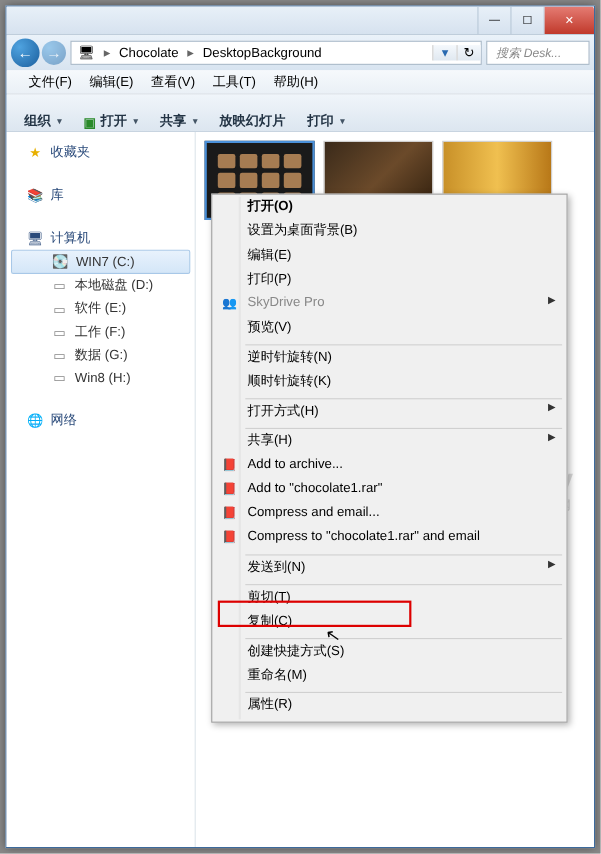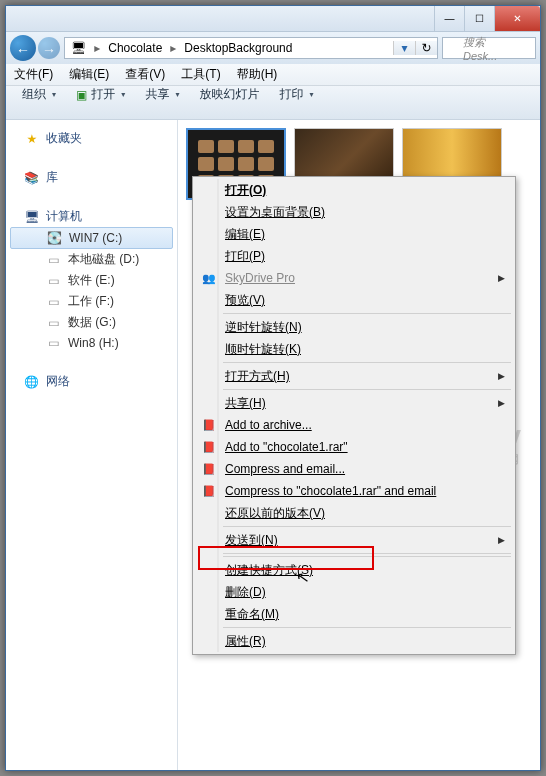--- a/index.html
+++ b/index.html
@@ -8,44 +8,44 @@
 .titlebar { height: 26px; background: linear-gradient(to bottom, #e8f0f8, #d6e2ef); display: flex; justify-content: flex-end; align-items: stretch; border-bottom: 1px solid #b8c8d8; }
 .tb-btn { width: 30px; display: flex; align-items: center; justify-content: center; font-size: 10px; border-left: 1px solid #b8c8d8; }
 .tb-close { width: 46px; background: linear-gradient(to bottom, #e57c73, #c0392b); color: #fff; border-radius: 0 3px 0 0; }
 .nav { height: 32px; background: linear-gradient(to bottom, #eaf2fa, #d8e4f0); display: flex; align-items: center; padding: 2px 4px; gap: 2px; }
 .nav-btn { width: 26px; height: 26px; border-radius: 50%; background: radial-gradient(circle at 30% 30%, #4fa3e0, #1b5f9e); display: flex; align-items: center; justify-content: center; color: #fff; font-size: 14px; }
 .nav-btn.fwd { opacity: 0.5; width: 22px; height: 22px; }
 .breadcrumb { flex: 1; height: 22px; background: #fff; border: 1px solid #a8b8c8; display: flex; align-items: center; font-size: 12px; margin: 0 2px; }
 .bc-seg { padding: 0 6px; display: flex; align-items: center; height: 100%; }
 .bc-sep { color: #666; padding: 0 2px; }
 .bc-refresh { width: 22px; border-left: 1px solid #ccc; display: flex; align-items: center; justify-content: center; background: linear-gradient(to bottom,#f4f8fc,#e0e8f0); }
-.searchbox { width: 94px; height: 22px; background: #fff; border: 1px solid #a8b8c8; font-size: 11px; color: #888; font-style: italic; padding: 0 20px; display: flex; align-items: center; }
-.menubar { height: 22px; background: linear-gradient(to bottom, #f6f9fc, #eaf0f6); border-bottom: 1px solid #d0d8e0; display: flex; align-items: center; font-size: 12px; padding: 0 0; }
+.searchbox { width: 94px; height: 22px; background: #fff; border: 1px solid #a8b8c8; font-size: 11px; color: #888; font-style: italic; padding: 0 8px; display: flex; align-items: center; }
+.menubar { height: 22px; background: linear-gradient(to bottom, #f6f9fc, #eaf0f6); border-bottom: 1px solid #d0d8e0; display: flex; align-items: center; font-size: 12px; padding: 0 12px; }
 .menubar span { padding: 0 8px; }
-.toolbar { height: 34px; background: linear-gradient(to bottom, #f0f5fa, #dce6f0); border-bottom: 1px solid #c8d4e0; display: flex; align-items: flex-start; font-size: 12px; padding: 0 8px; gap: 4px; }
+.toolbar { height: 34px; background: linear-gradient(to bottom, #f0f5fa, #dce6f0); border-bottom: 1px solid #c8d4e0; display: flex; align-items: flex-end; font-size: 12px; padding: 0 8px; gap: 4px; font-weight: bold; }
 .tb-item { padding: 0 8px; color: #234; display: flex; align-items: center; gap: 4px; }
 .tb-drop::after { content: "▾"; font-size: 8px; margin-left: 2px; color: #456; }
 .content { display: flex; height: calc(100% - 114px); }
 .sidebar { width: 172px; border-right: 1px solid #d8e0e8; background: #fff; font-size: 12px; padding-top: 8px; overflow: hidden; }
 .sb-group { margin-bottom: 18px; }
 .sb-head { display: flex; align-items: center; gap: 6px; padding: 2px 8px 2px 18px; color: #2a4a7a; }
 .sb-item { display: flex; align-items: center; gap: 6px; padding: 2px 8px 2px 40px; color: #333; }
 .sb-item.sel { background: linear-gradient(to bottom, #e8f2fc, #d4e6f8); border: 1px solid #a8c8e8; border-radius: 2px; margin: 0 4px; padding-left: 36px; }
 .ico { width: 16px; height: 16px; display: inline-flex; align-items: center; justify-content: center; font-size: 12px; }
 .main { flex: 1; background: #fff; padding: 8px; position: relative; }
 .thumbs { display: flex; gap: 8px; }
 .thumb { width: 100px; height: 72px; border: 1px solid #ccc; background: #222; }
 .thumb.sel { border: 2px solid #4a90d9; background: #1a1a1a; position: relative; }
 .thumb.sel::after { content: ""; position: absolute; inset: -3px; border: 1px solid #a8c8e8; background: rgba(180,210,240,0.2); z-index: -1; border-radius: 2px; }
 .thumb-inner { width: 100%; height: 100%; display: grid; grid-template-columns: repeat(4,1fr); grid-template-rows: repeat(3,1fr); gap: 4px; padding: 10px; }
 .thumb-inner span { background: #a67c52; border-radius: 2px; }
 .thumb2 { background: linear-gradient(135deg, #3a2a1a, #6b4a2a, #2a1a0a); }
 .thumb3 { background: linear-gradient(90deg, #c89028, #f0c050, #b87818); }
 .ctxmenu { position: absolute; top: 176px; left: 192px; width: 324px; background: #f0f0f0; border: 1px solid #a0a0a0; box-shadow: 2px 2px 6px rgba(0,0,0,0.3); font-size: 12px; padding: 2px; z-index: 10; }
-.cm-item { display: flex; align-items: center; height: 22px; padding: 0 20px 0 30px; position: relative; text-decoration: underline; }
+.cm-item { display: flex; height: 22px; padding: 0 20px 0 30px; position: relative; }
 .cm-item.bold { font-weight: bold; }
 .cm-item.hover { background: linear-gradient(to bottom, #e8f2fc, #d4e6f8); border: 1px solid #a8c8e8; border-radius: 2px; padding-left: 29px; }
 .cm-item.disabled { color: #888; }
 .cm-sep { height: 1px; background: #d0d0d0; margin: 2px 2px 2px 28px; }
 .cm-ico { position: absolute; left: 6px; width: 16px; height: 16px; display: flex; align-items: center; justify-content: center; font-size: 11px; }
 .cm-arrow { position: absolute; right: 8px; font-size: 9px; color: #333; }
 .highlight-box { position: absolute; border: 2px solid #d00; pointer-events: none; z-index: 20; }
 .hl1 { top: 546px; left: 198px; width: 176px; height: 24px; }
 .cursor { position: absolute; top: 568px; left: 296px; font-size: 16px; z-index: 30; color: #000; transform: rotate(-10deg); }
 .watermark { position: absolute; top: 420px; right: 24px; font-size: 28px; color: rgba(150,150,150,0.35); font-weight: bold; letter-spacing: 1px; z-index: 5; pointer-events: none; }
@@ -228,35 +228,35 @@
         <span>Add to "chocolate1.rar"</span>
       </div>
       <div class="cm-item">
         <span class="cm-ico">📕</span>
         <span>Compress and email...</span>
       </div>
       <div class="cm-item">
         <span class="cm-ico">📕</span>
         <span>Compress to "chocolate1.rar" and email</span>
       </div>
-      <div class="cm-item">
-        <span>还原以前的版本(V)</span>
-      </div>
       <div class="cm-sep"></div>
       <div class="cm-item">
         <span>发送到(N)</span>
         <span class="cm-arrow">▶</span>
       </div>
       <div class="cm-sep"></div>
+      <div class="cm-item">
+        <span>剪切(T)</span>
+      </div>
+      <div class="cm-item">
+        <span>复制(C)</span>
+      </div>
       <div class="cm-sep"></div>
       <div class="cm-item">
         <span>创建快捷方式(S)</span>
-      </div>
-      <div class="cm-item">
-        <span>删除(D)</span>
       </div>
       <div class="cm-item">
         <span>重命名(M)</span>
       </div>
       <div class="cm-sep"></div>
       <div class="cm-item">
         <span>属性(R)</span>
       </div>
     </div>
 </div>

